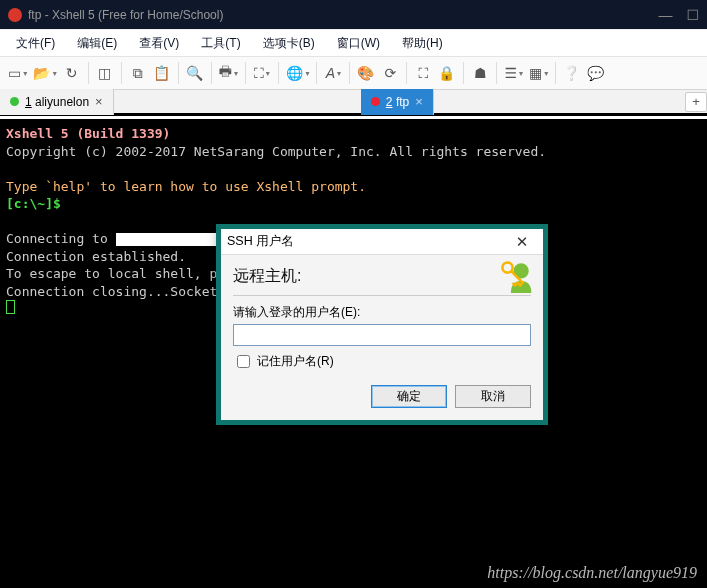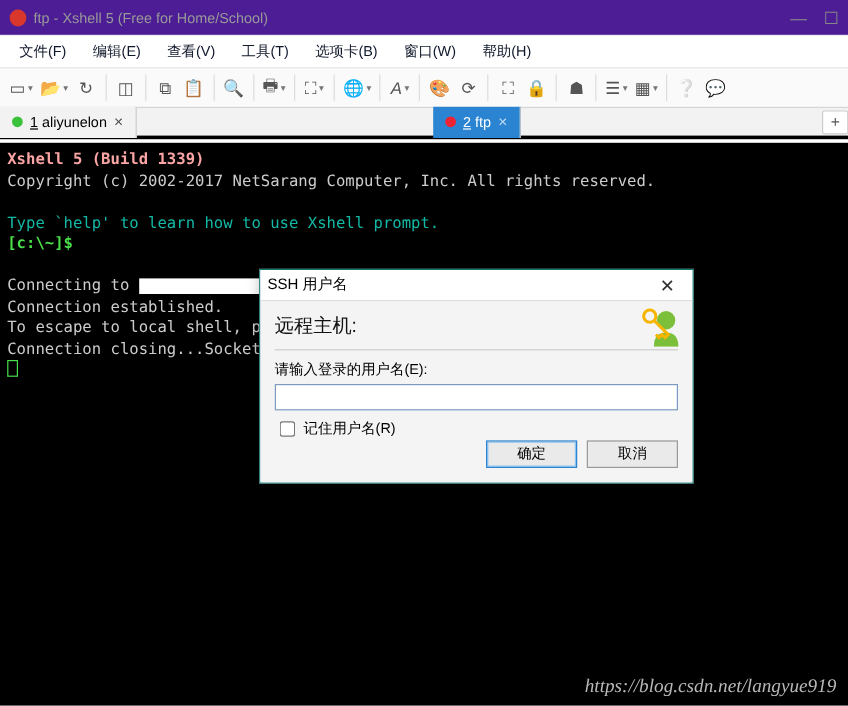--- a/index.html
+++ b/index.html
@@ -9,21 +9,21 @@
     font-size: 12px;
     background: #fff;
     width: 707px;
     height: 588px;
     position: relative;
     overflow: hidden;
   }
   .titlebar {
     display: flex; align-items: center;
     height: 30px; padding: 0 8px;
-    color: #999; background: #4c1d95;
+    color: #999; background: #0f172a;
     border-bottom: 1px solid #eee;
   }
   .titlebar .appicon {
     width: 14px; height: 14px; border-radius: 50%;
     background: #d9372b; margin-right: 6px;
   }
   .titlebar .wctrl { margin-left: auto; display: flex; gap: 14px; color: #888; font-size: 14px; }
   .menubar {
     display: flex; align-items: center; height: 26px;
     padding: 0 6px; gap: 2px; background: #fff;
@@ -61,33 +61,33 @@
     display: flex; align-items: center; justify-content: center;
     font-size: 13px; color: #555; border-radius: 2px;
   }
   .terminal {
     position: absolute; left: 0; right: 0; top: 119px; bottom: 0;
     background: #000; color: #ccc; font-family: Consolas, monospace;
     font-size: 13px; line-height: 1.35; padding: 6px 6px;
     white-space: pre;
   }
   .terminal .wh { color: #fca5a5; font-weight: bold; }
-  .terminal .yl { color: #14b8a6; }
+  .terminal .yl { color: #fdba74; }
   .terminal .gn { color: #4ade4a; font-weight: bold; }
   .terminal .redact {
     display: inline-block; background: #fff; height: 13px; vertical-align: middle;
   }
   .terminal .cursor {
     display: inline-block; width: 9px; height: 14px;
     border: 1px solid #4ade4a;
   }
   .dialog {
     position: absolute; left: 216px; top: 224px;
-    width: 362px; background: #e5e5e5;
-    border: 1px solid #0f766e; box-shadow: 3px 3px 12px rgba(0,0,0,.4);
+    width: 332px; background: #e5e5e5;
+    border: 5px solid #0f766e; box-shadow: 3px 3px 12px rgba(0,0,0,.4);
   }
   .dlg-title {
     height: 26px; background: #fff; display: flex; align-items: center;
     padding: 0 6px; border-bottom: 1px solid #ddd; font-size: 12.5px;
   }
   .dlg-title .x {
     margin-left: auto; width: 30px; text-align: center;
     font-size: 15px; color: #333;
   }
   .dlg-body { padding: 8px 12px 12px; background: #f4f4f4; }
@@ -101,21 +101,21 @@
     position: absolute; right: 10px; top: 30px;
     width: 34px; height: 34px;
   }
   .dlg-sep { height: 1px; background: #ccc; margin: 8px 0; }
   .dlg-input {
     width: 100%; height: 22px; border: 1px solid #7a9ac0;
     background: #fff; padding: 2px 4px; font-size: 13px;
   }
   .dlg-check { display: flex; align-items: center; gap: 4px; margin-top: 6px; }
   .dlg-check input { width: 13px; height: 13px; }
-  .dlg-btns { display: flex; justify-content: flex-end; gap: 8px; }
+  .dlg-btns { display: flex; justify-content: flex-end; gap: 8px; margin-top: 14px; }
   .dlg-btn {
     width: 76px; height: 23px; border: 1px solid #999;
     background: #eaeaea; font-size: 12px;
   }
   .dlg-btn.primary { border: 1px solid #2a84d2; box-shadow: 0 0 0 1px #8ec3f0 inset; }
   .watermark {
     position: absolute; bottom: 6px; right: 10px;
     color: #b8b8b8; font-family: Liberation Serif, serif; font-style: italic;
     font-size: 16px;
   }

